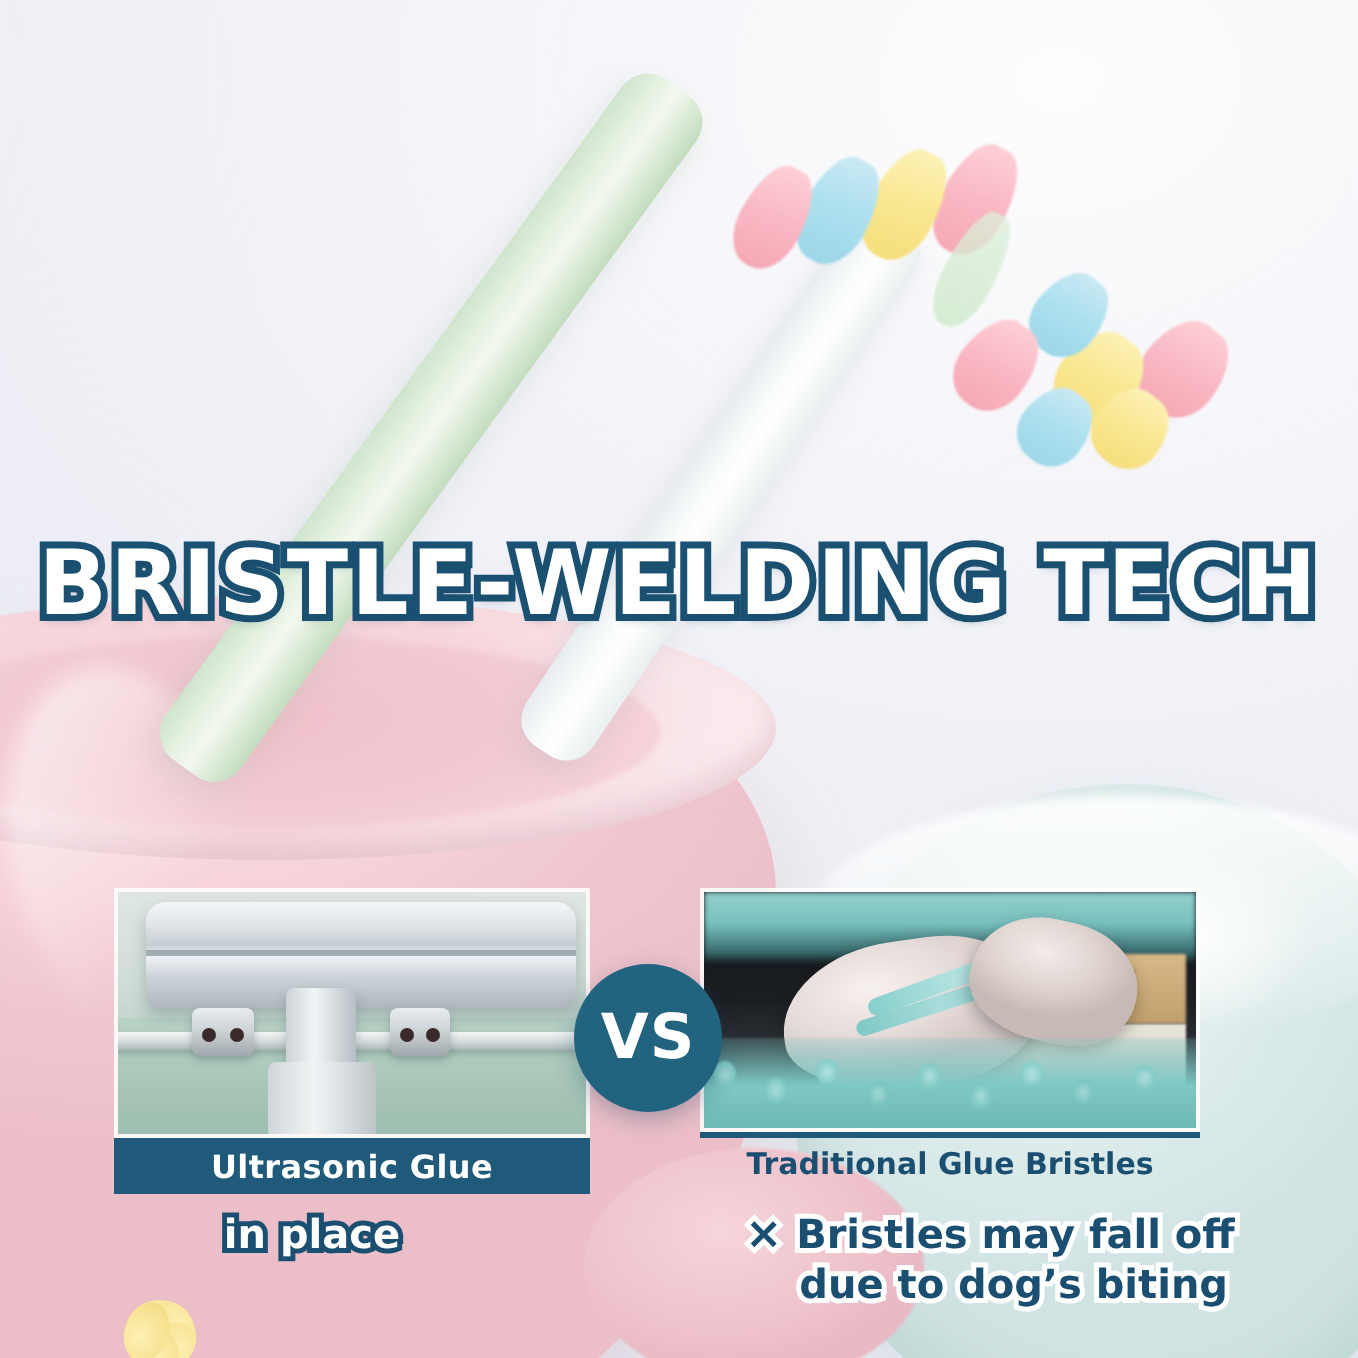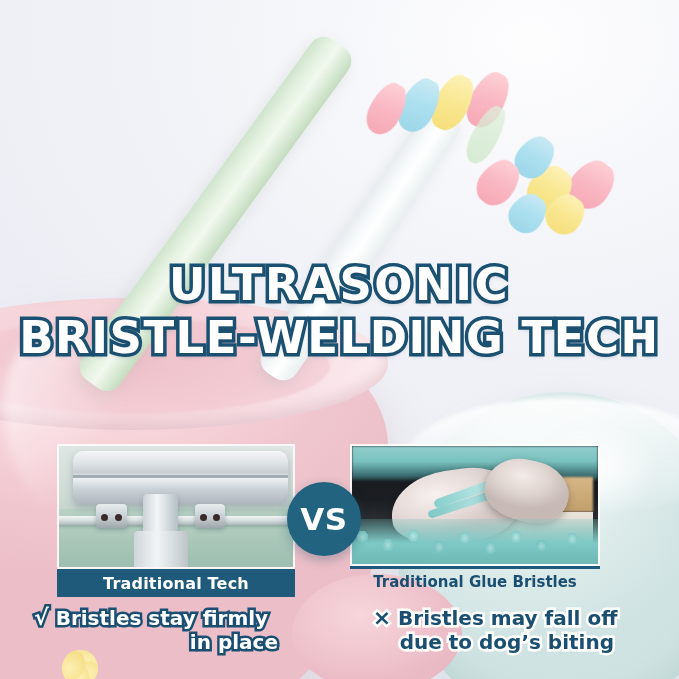--- a/index.html
+++ b/index.html
@@ -192,21 +192,21 @@
 
   
   .cap{position:absolute;font-family:"DejaVu Sans",sans-serif;font-weight:700;
     font-size:20px;line-height:1.12;}
   .cap-left{left:34px;top:606px;width:300px;color:#ffffff;
     -webkit-text-stroke:5px #1b4f72;paint-order:stroke fill;}
   .cap-right{left:336px;top:606px;width:318px;color:#1b4f72;
     -webkit-text-stroke:5px #ffffff;paint-order:stroke fill;}
   .cap .mark{font-size:22px;}
   .cap-left .row1{display:block;text-align:left;}
-  .cap-left .row2{display:block;text-align:right;padding-right:56px;}
+  .cap-left .row2{display:block;text-align:center;padding-right:56px;}
   .cap-right .row1{display:block;text-align:center;}
   .cap-right .row2{display:block;text-align:right;padding-right:40px;}
 </style>
 </head>
 <body>
 
 <div id="stage">
 
   <div class="bg-base"></div>
   <div class="bowl"></div>
@@ -242,21 +242,20 @@
       <div class="tuft t-pink" style="left:54px;top:0px;width:40px;height:50px;transform:rotate(8deg);"></div>
       <div class="tuft t-yellow" style="left:20px;top:26px;width:40px;height:48px;transform:rotate(8deg);"></div>
       <div class="tuft t-blue" style="left:-6px;top:8px;width:34px;height:44px;transform:rotate(8deg);"></div>
       <div class="tuft t-pink" style="left:-26px;top:46px;width:36px;height:48px;transform:rotate(8deg);"></div>
       <div class="tuft t-blue" style="left:16px;top:62px;width:34px;height:40px;transform:rotate(8deg);"></div>
       <div class="tuft t-yellow" style="left:48px;top:44px;width:36px;height:40px;transform:rotate(8deg);"></div>
     </div>
   </div>
 
   <div class="headline">
-    <span class="l1">ULTRASONIC</span>
     <span class="l2">BRISTLE-WELDING TECH</span>
   </div>
 
   <div class="panel panel-left">
     <div class="photo">
       <div class="ph-l-bg"></div>
       <div class="ph-l-bench"></div>
       <div class="ph-l-light"></div>
       <div class="ph-l-drum"></div>
       <div class="ph-l-rail"></div>
@@ -264,21 +263,21 @@
           <i class="p1"></i>
           <i class="p2"></i>
         </div>
       <div class="ph-l-clamp b">
           <i class="p1"></i>
           <i class="p2"></i>
         </div>
       <div class="ph-l-col"></div>
       <div class="ph-l-base"></div>
     </div>
-    <div class="label-bar">Traditional Tech</div>
+    <div class="label-bar">Ultrasonic Glue</div>
   </div>
 
   <div class="panel panel-right">
     <div class="photo photo-right">
       <div class="ph-r-bg"></div>
       <div class="ph-r-tealtop"></div>
       <div class="ph-r-box"></div>
       <div class="ph-r-paper"></div>
       <div class="ph-r-hand"></div>
       <div class="ph-r-brush"></div>
@@ -286,24 +285,20 @@
       <div class="ph-r-hand2"></div>
       <div class="ph-r-pile"></div>
     </div>
     <div class="underline"></div>
     <div class="label-plain">Traditional Glue Bristles</div>
   </div>
 
   <div class="vs">VS</div>
 
   <div class="cap cap-left">
-    <span class="row1">
-      <span class="mark">√</span>
-      <span>Bristles stay firmly</span>
-    </span>
     <span class="row2">in place</span>
   </div>
 
   <div class="cap cap-right">
     <span class="row1">
       <span class="mark">×</span>
       <span>Bristles may fall off</span>
     </span>
     <span class="row2">due to dog’s biting</span>
   </div>

